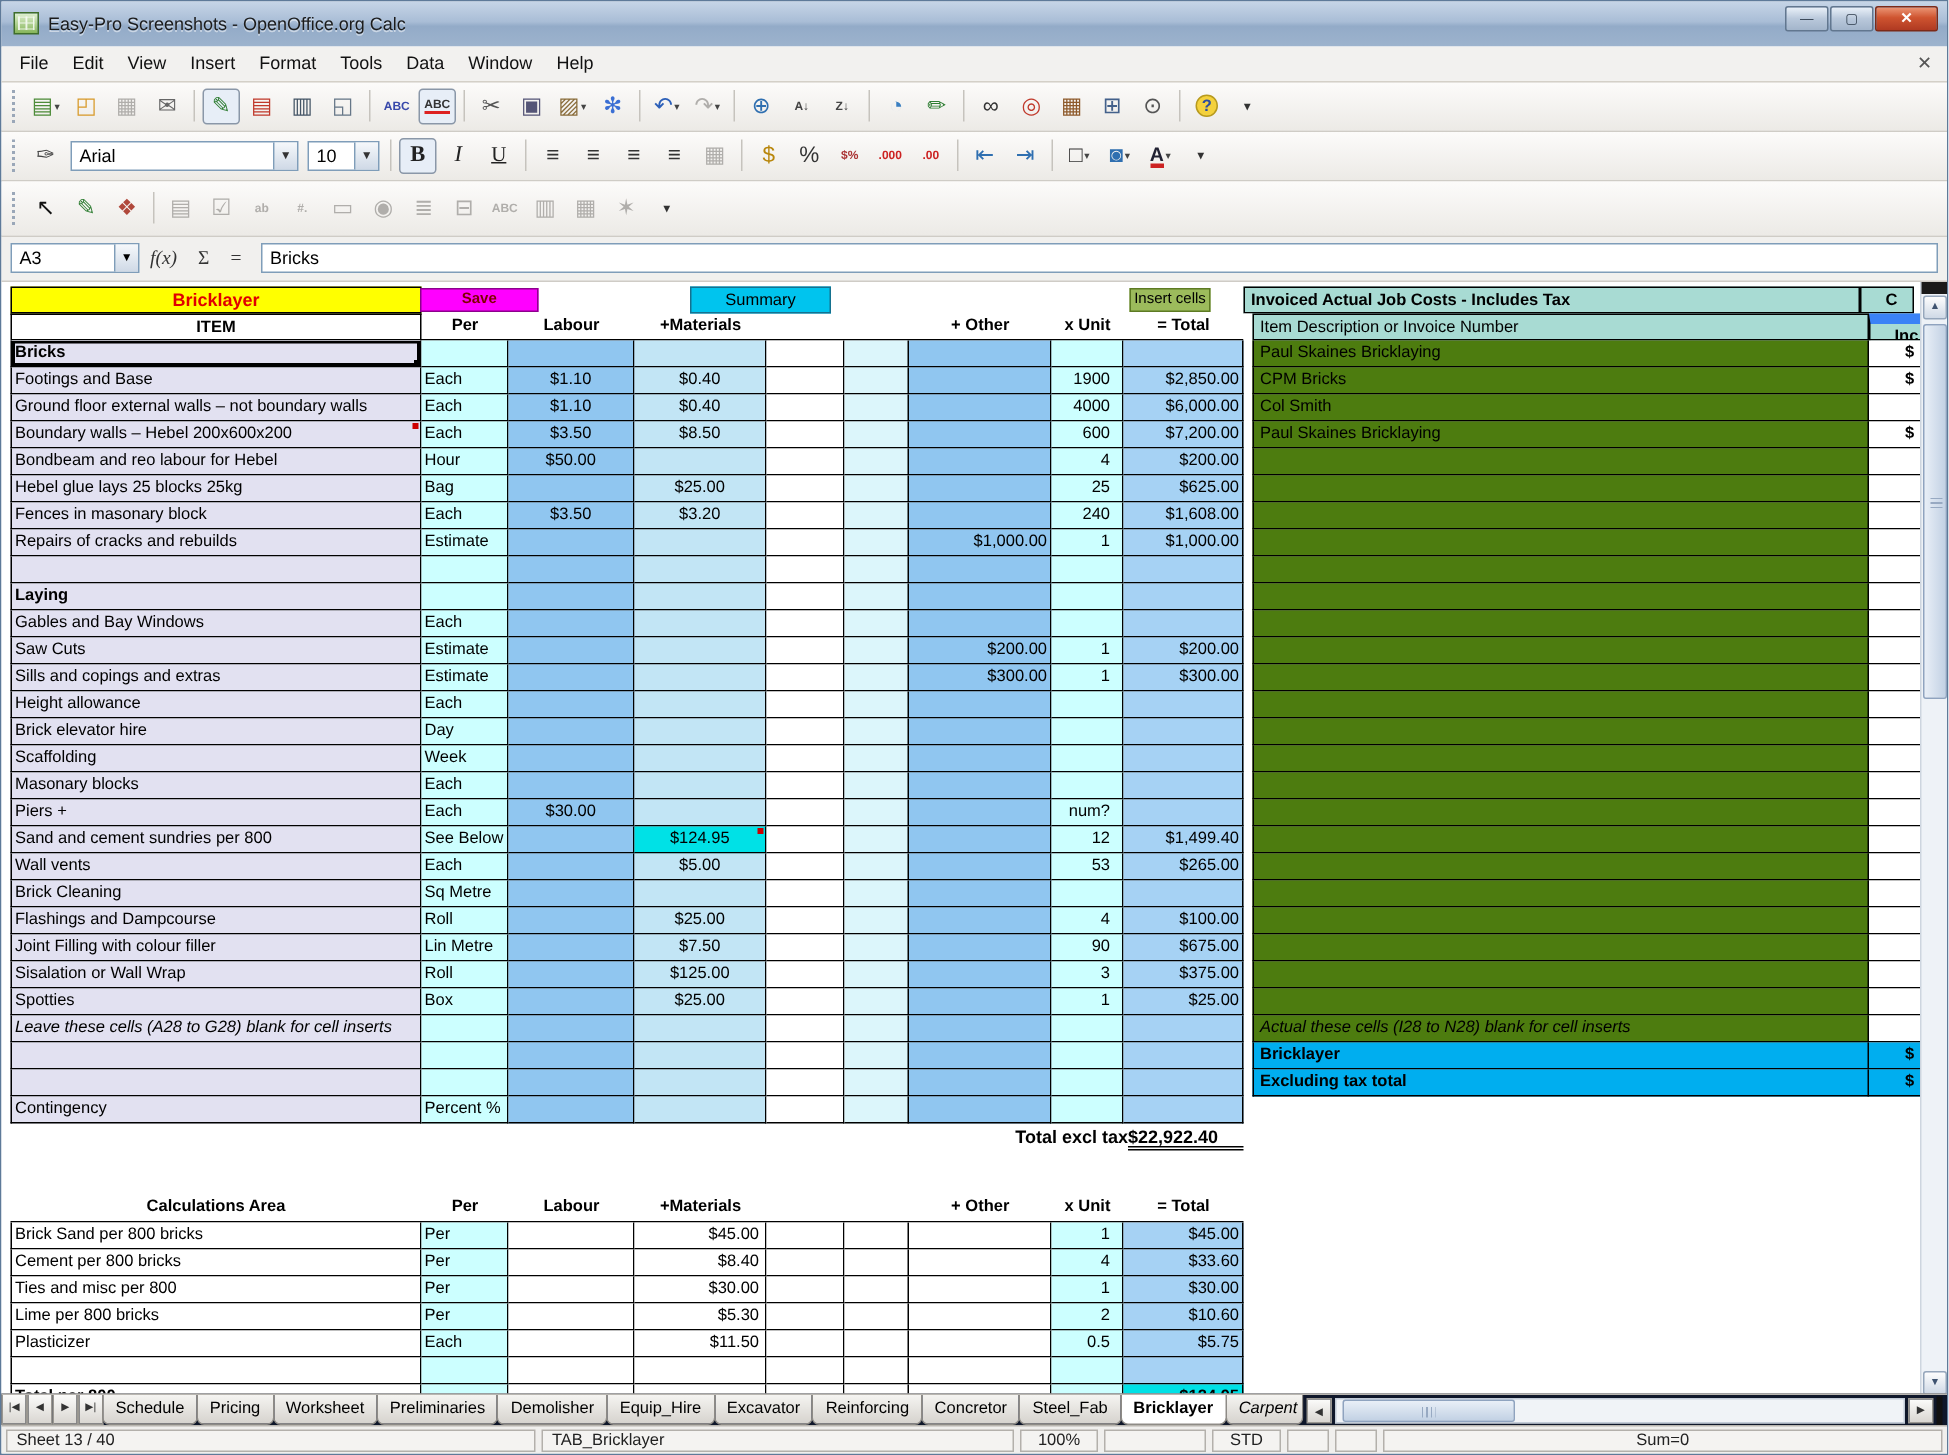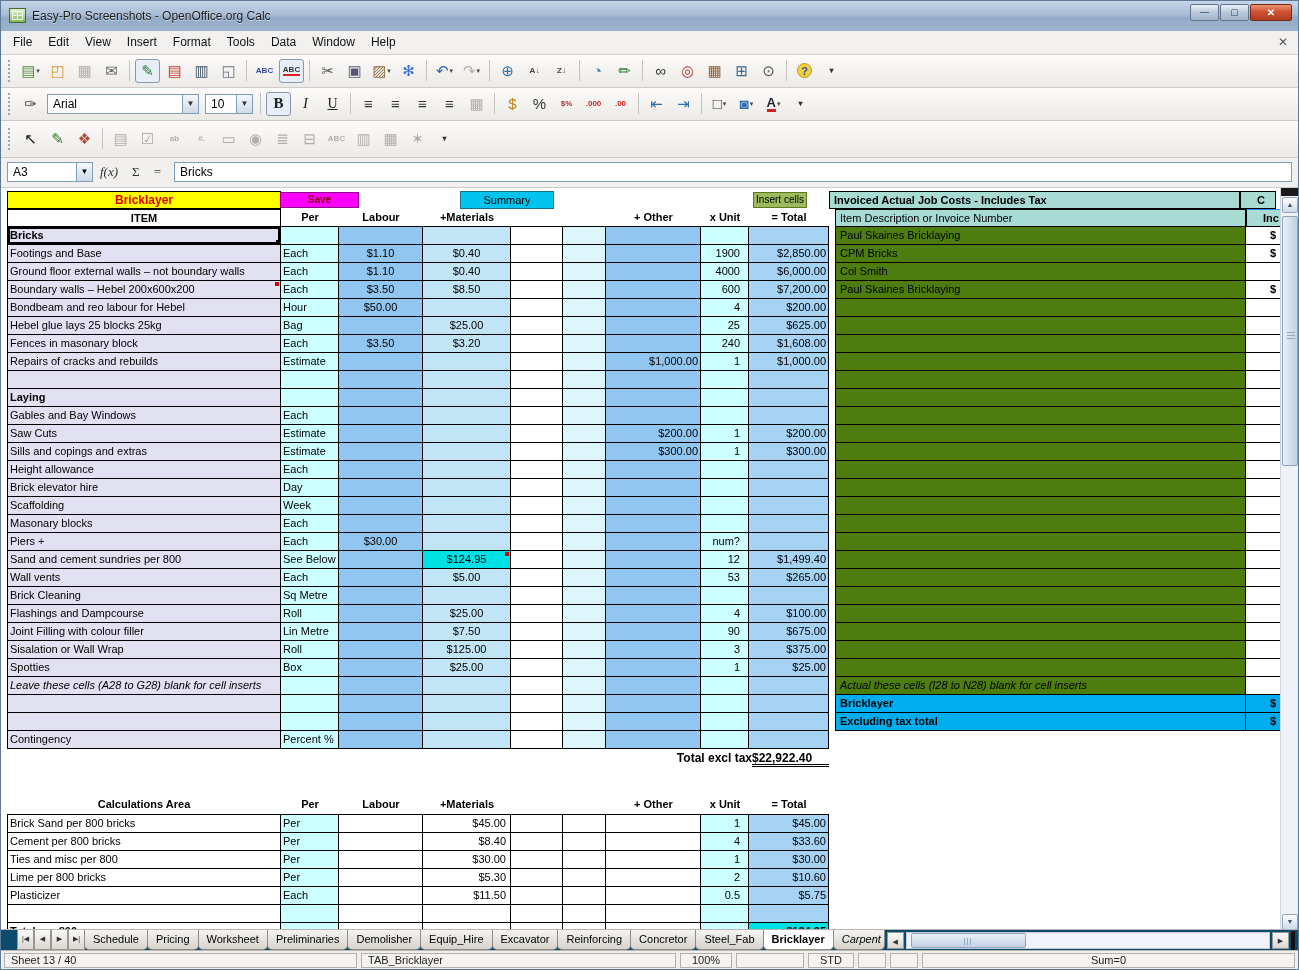--- a/index.html
+++ b/index.html
@@ -129,21 +129,21 @@
   .vsplit { position:absolute; top:0; left:0; width:100%; height:8px; background:#1a1a1a; }
   .varrow { position:absolute; left:1px; width:16px; height:16px; background:linear-gradient(#fdfdfd,#cfd9e6);
             border:1px solid #95a6bb; border-radius:2px; font-size:7px; text-align:center; line-height:14px; color:#3f5370;}
   .vup{top:9px} .vdown{bottom:1px}
   .vthumb { position:absolute; left:1px; top:28px; width:16px; height:250px; border:1px solid #8fa3bf; border-radius:2px;
             background:linear-gradient(90deg,#e9eff7,#c2d1e4); }
   .vthumb::after{ content:""; position:absolute; left:4px; top:115px; width:8px; height:8px;
             background:repeating-linear-gradient(#97a9c2 0 1px, transparent 1px 3px); }
 
   
-  .tabbar { height:21px; background:#0c4a6e; border-top:1px solid #b9b6b0; display:flex; align-items:stretch; position:relative;padding-left:16px;}
+  .tabbar { height:21px; background:#0f172a; border-top:1px solid #b9b6b0; display:flex; align-items:stretch; position:relative;}
   .tnav { width:17px; border:1px solid #9a9791; border-top:none; background:linear-gradient(#fbfbfa,#d9d6d1);
           font-size:7px; text-align:center; line-height:18px; color:#333; }
   .tab { padding:0 8px; font-size:11px; line-height:19px; background:linear-gradient(#f5f4f1,#d6d3ce);
          border:1px solid #8e8b86; border-top:none; border-radius:0 0 5px 5px; margin-left:-1px; white-space:nowrap;}
   .tab.active { background:#fff; font-weight:bold; }
   .tab.clipped { max-width:52px; overflow:hidden;font-style:italic; }
   .hsb-left { width:17px; margin-left:2px; border:1px solid #9a9791; background:linear-gradient(#fbfbfa,#d9d6d1);
           font-size:7px; text-align:center; line-height:17px; align-self:center; height:17px; color:#333;}
   .hsb-track { flex:1; align-self:center; height:17px; margin:0 2px; background:#f0f3f7; border:1px solid #c2cbd7; position:relative;}
   .hsb-thumb { position:absolute; left:4px; top:0; width:115px; height:15px; border:1px solid #8fa3bf; border-radius:2px;
@@ -463,21 +463,21 @@
             <div class="hcell w-lab">Labour</div>
             <div class="hcell w-mat">+Materials</div>
             <div class="hcell w-sp1"></div>
             <div class="hcell w-sp2"></div>
             <div class="hcell w-oth">+ Other</div>
             <div class="hcell w-unit">x Unit</div>
             <div class="hcell w-tot">= Total</div>
           </div>
         <div class="c-gap"></div>
         <div class="teal t2 w-desc" style="border-top:1px solid #000">Item Description or Invoice Number</div>
-        <div class="teal t2 amt w-amt" style="border-top:1px solid #3b82f6">Inc</div>
+        <div class="teal t2 amt w-amt" style="border-top:7px solid #3b82f6">Inc</div>
       </div>
 
       <div id="rows">
           <div class="srow">
             <div class="cell c-item w-item bold sel">Bricks</div>
             <div class="cell c-per w-per"></div>
             <div class="cell c-lab w-lab"></div>
             <div class="cell c-mat w-mat"></div>
             <div class="cell c-sp1 w-sp1"></div>
             <div class="cell c-sp2 w-sp2"></div>

